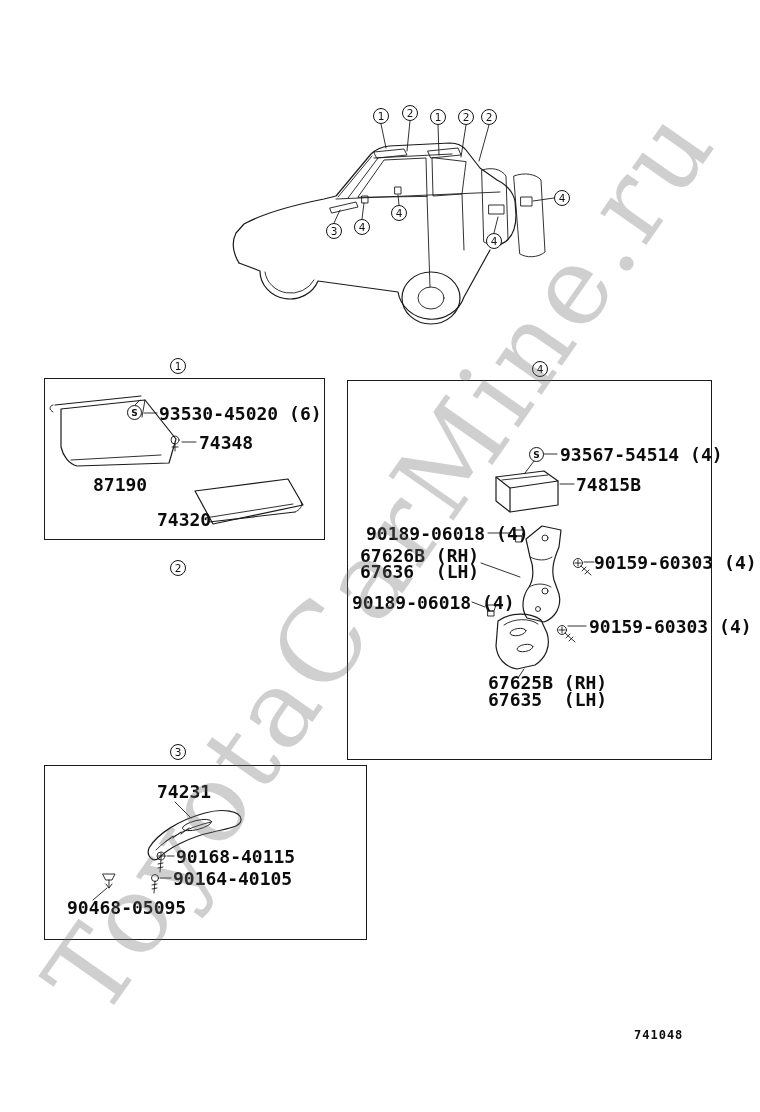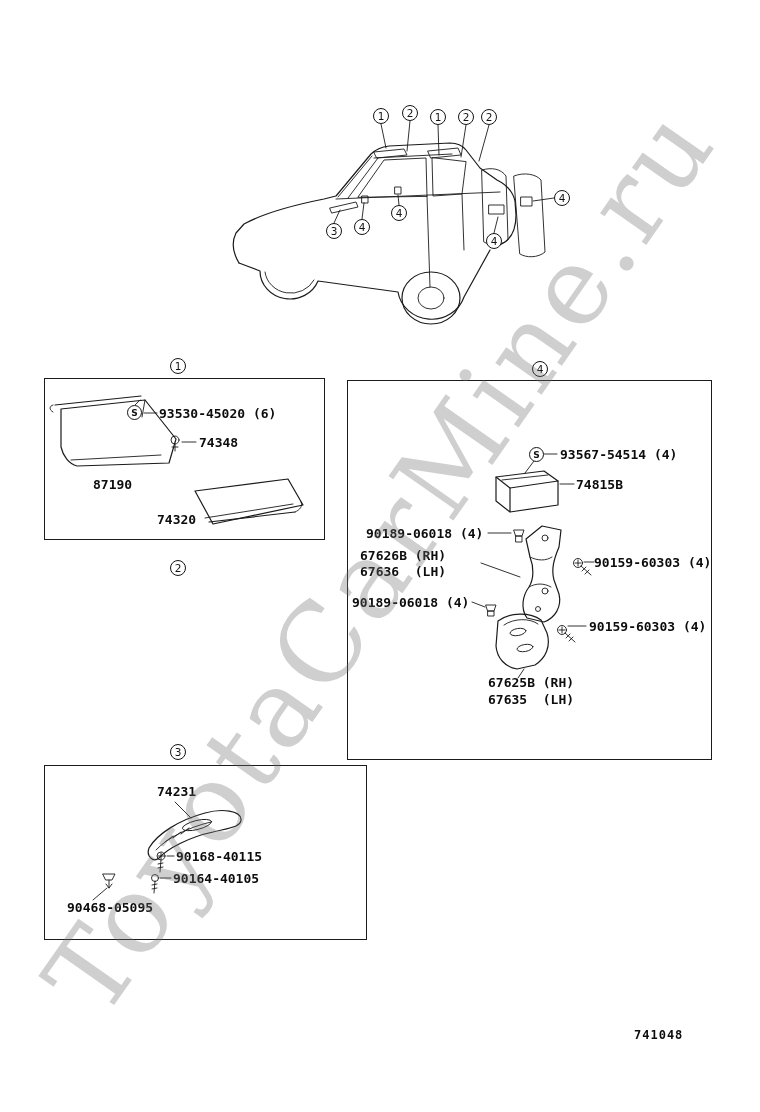--- a/index.html
+++ b/index.html
@@ -3,21 +3,21 @@
 <meta charset="utf-8">
 <style>
   * { margin:0; padding:0; box-sizing:border-box; }
   html,body { background:#fff; }
   .stage {
     position:relative; width:760px; height:1112px; background:#fff;
     font-family:"DejaVu Sans Mono", monospace; overflow:hidden;
   }
   .pn {
     position:absolute; font-family:"DejaVu Sans Mono", monospace;
-    font-size:13px; line-height:15px; font-weight:bold; color:#0c0c0c;
+    font-size:18px; line-height:15px; font-weight:bold; color:#0c0c0c;
     white-space:pre; z-index:3;
   }
   .box { position:absolute; border:1.5px solid #1b1b1b; z-index:2; }
   .callout {
     position:absolute; width:16px; height:16px; border:1.2px solid #141414;
     border-radius:50%; background:#fff; display:flex; align-items:center;
     justify-content:center; font-family:"DejaVu Sans", sans-serif;
     font-size:10.5px; color:#141414; z-index:4;
   }
   .scircle {

